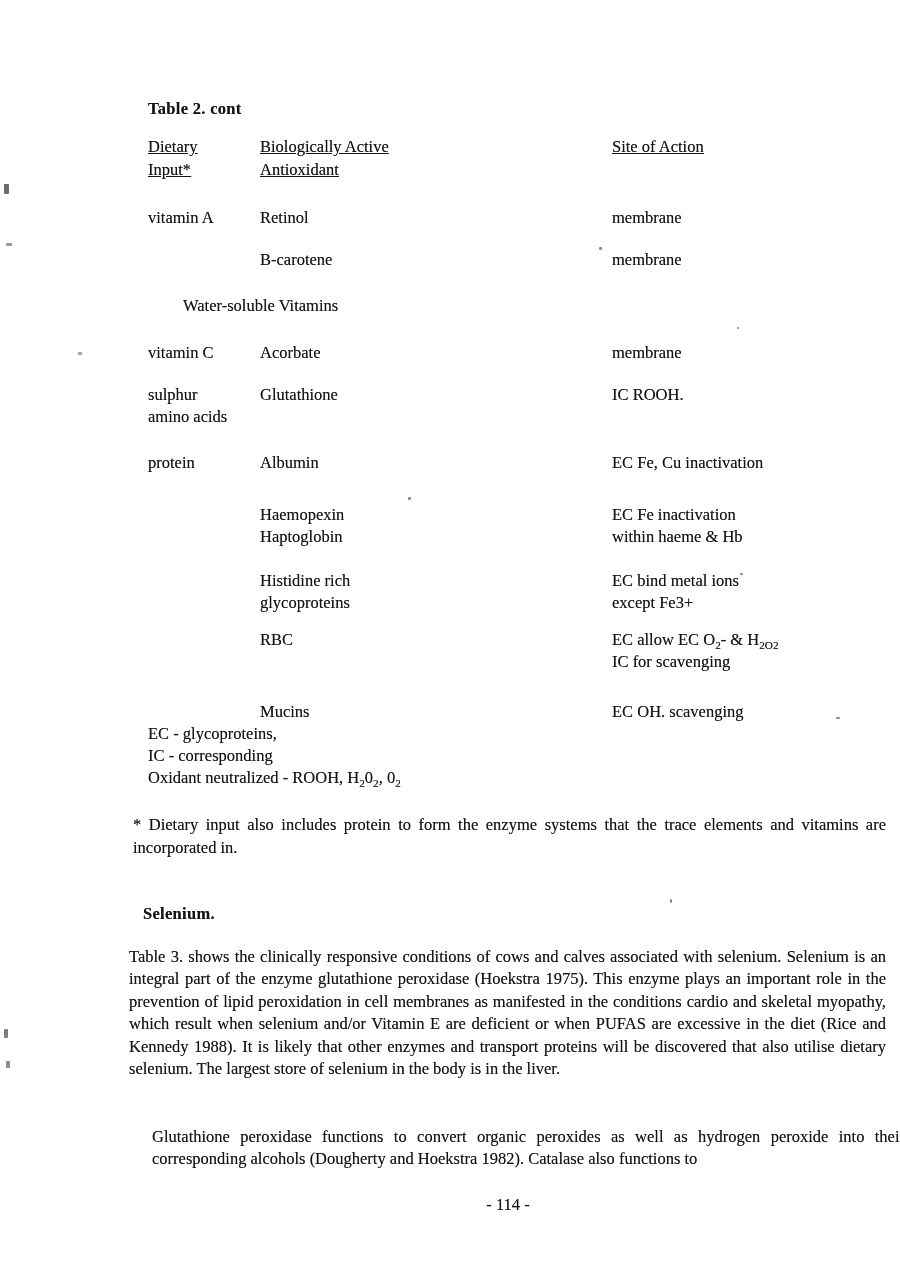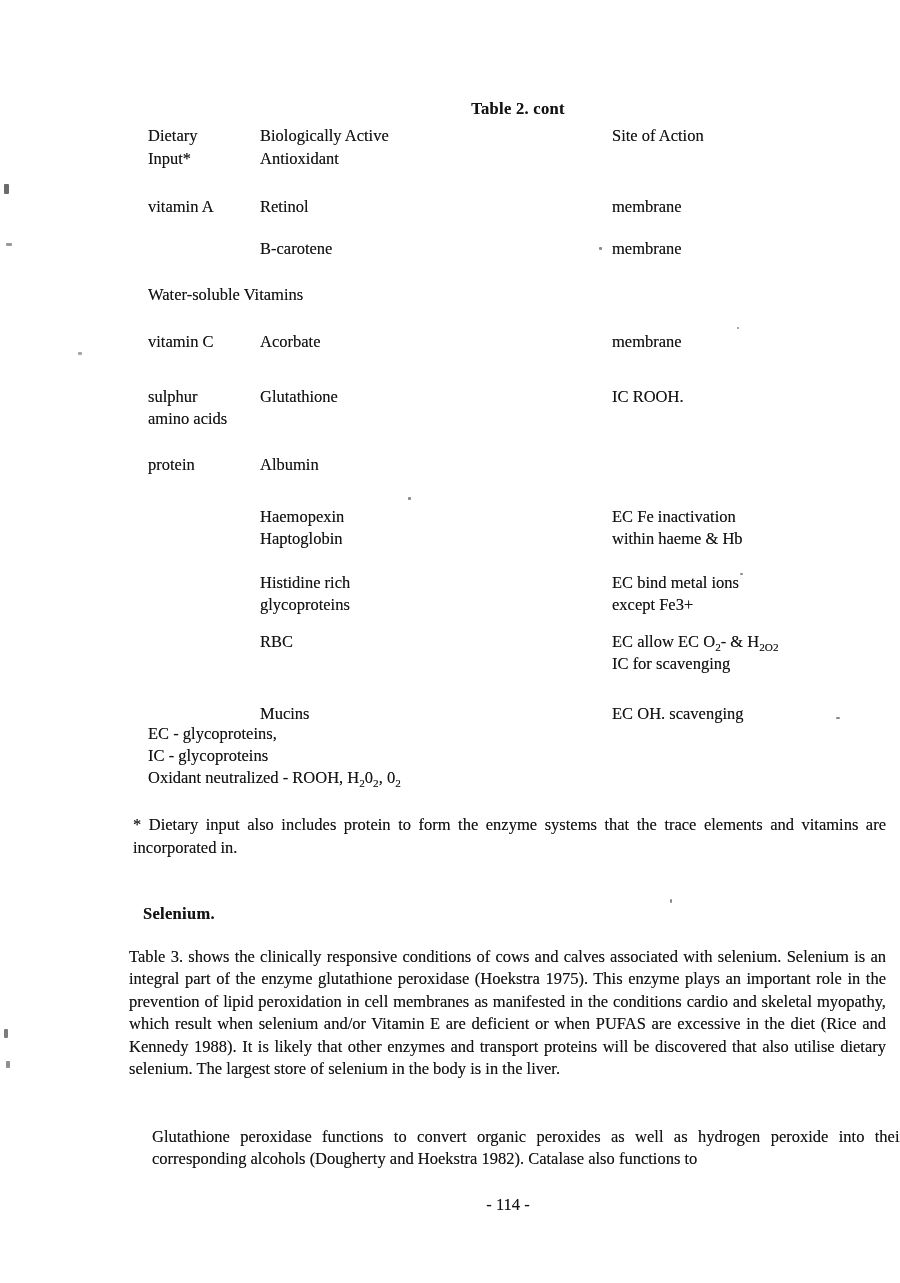--- a/index.html
+++ b/index.html
@@ -16,34 +16,34 @@
     font-size: 16.5px;
     line-height: 22px;
     overflow: hidden;
     text-shadow: 0 0 0.4px rgba(20,20,20,0.55);
   }
   .abs { position: absolute; }
   sub { font-size: 0.68em; line-height: 0; }
 
   
   .table-block { left: 148px; top: 97px; width: 740px; }
-  .tbl-title { font-weight: bold; line-height: 24px; letter-spacing: 0.3px; text-align: center; }
+  .tbl-title { font-weight: bold; line-height: 24px; letter-spacing: 0.3px; }
   .trow {
     display: grid;
     grid-template-columns: 112px 352px 1fr;
     align-items: start;
   }
   .trow .cell { line-height: 22px; }
-  .thead { margin-top: 3px; line-height: 23px; }
+  .thead { margin-top: 14px; line-height: 23px; text-decoration: underline; }
   .thead .cell { line-height: 23px; }
   .row-vitamin-a   { margin-top: 26px; }
   .row-b-carotene  { margin-top: 20px; }
-  .row-section     { margin-top: 24px; }
+  .row-section     { margin-top: 24px; margin-left: 35px; }
   .row-vitamin-c   { margin-top: 25px; }
-  .row-sulphur     { margin-top: 33px; }
+  .row-sulphur     { margin-top: 20px; }
   .row-protein     { margin-top: 24px; }
   .row-haemopexin  { margin-top: 30px; }
   .row-histidine   { margin-top: 22px; }
   .row-rbc         { margin-top: 15px; }
   .row-mucins      { margin-top: 28px; }
 
   
   .footnotes { left: 148px; top: 723px; width: 700px; }
   .footnotes div { line-height: 22px; }
 
@@ -131,20 +131,21 @@
         <div>sulphur</div>
         <div>amino acids</div>
       </div>
       <div class="cell">Glutathione</div>
       <div class="cell">IC ROOH.</div>
     </div>
 
     <div class="trow row-protein">
       <div class="cell">protein</div>
       <div class="cell">Albumin</div>
+      <div class="cell">EC Fe, Cu inactivation</div>
     </div>
 
     <div class="trow row-haemopexin">
       <div class="cell"></div>
       <div class="cell">
         <div>Haemopexin</div>
         <div>Haptoglobin</div>
       </div>
       <div class="cell">
         <div>EC Fe inactivation</div>
@@ -175,21 +176,21 @@
 
     <div class="trow row-mucins">
       <div class="cell"></div>
       <div class="cell">Mucins</div>
       <div class="cell">EC OH. scavenging</div>
     </div>
   </div>
 
   <div class="abs footnotes">
     <div>EC - glycoproteins,</div>
-    <div>IC - glycoproteins</div>
+    <div>IC - corresponding</div>
     <div>Oxidant neutralized - ROOH, H<sub>2</sub>0<sub>2</sub>, 0<sub>2</sub></div>
   </div>
 
   <div class="abs note">* Dietary input also includes protein to form the enzyme systems that the trace elements and vitamins are incorporated in.</div>
 
   <div class="abs section-heading">Selenium.</div>
   <div class="abs para-1">Table 3. shows the clinically responsive conditions of cows and calves associated with selenium. Selenium is an integral part of the enzyme glutathione peroxidase (Hoekstra 1975). This enzyme plays an important role in the prevention of lipid peroxidation in cell membranes as manifested in the conditions cardio and skeletal myopathy, which result when selenium and/or Vitamin E are deficient or when PUFAS are excessive in the diet (Rice and Kennedy 1988). It is likely that other enzymes and transport proteins will be discovered that also utilise dietary selenium. The largest store of selenium in the body is in the liver.</div>
   <div class="abs para-2">Glutathione peroxidase functions to convert organic peroxides as well as hydrogen peroxide into their corresponding alcohols (Dougherty and Hoekstra 1982). Catalase also functions to</div>
 
   <div class="abs page-number">- 114 -</div>

